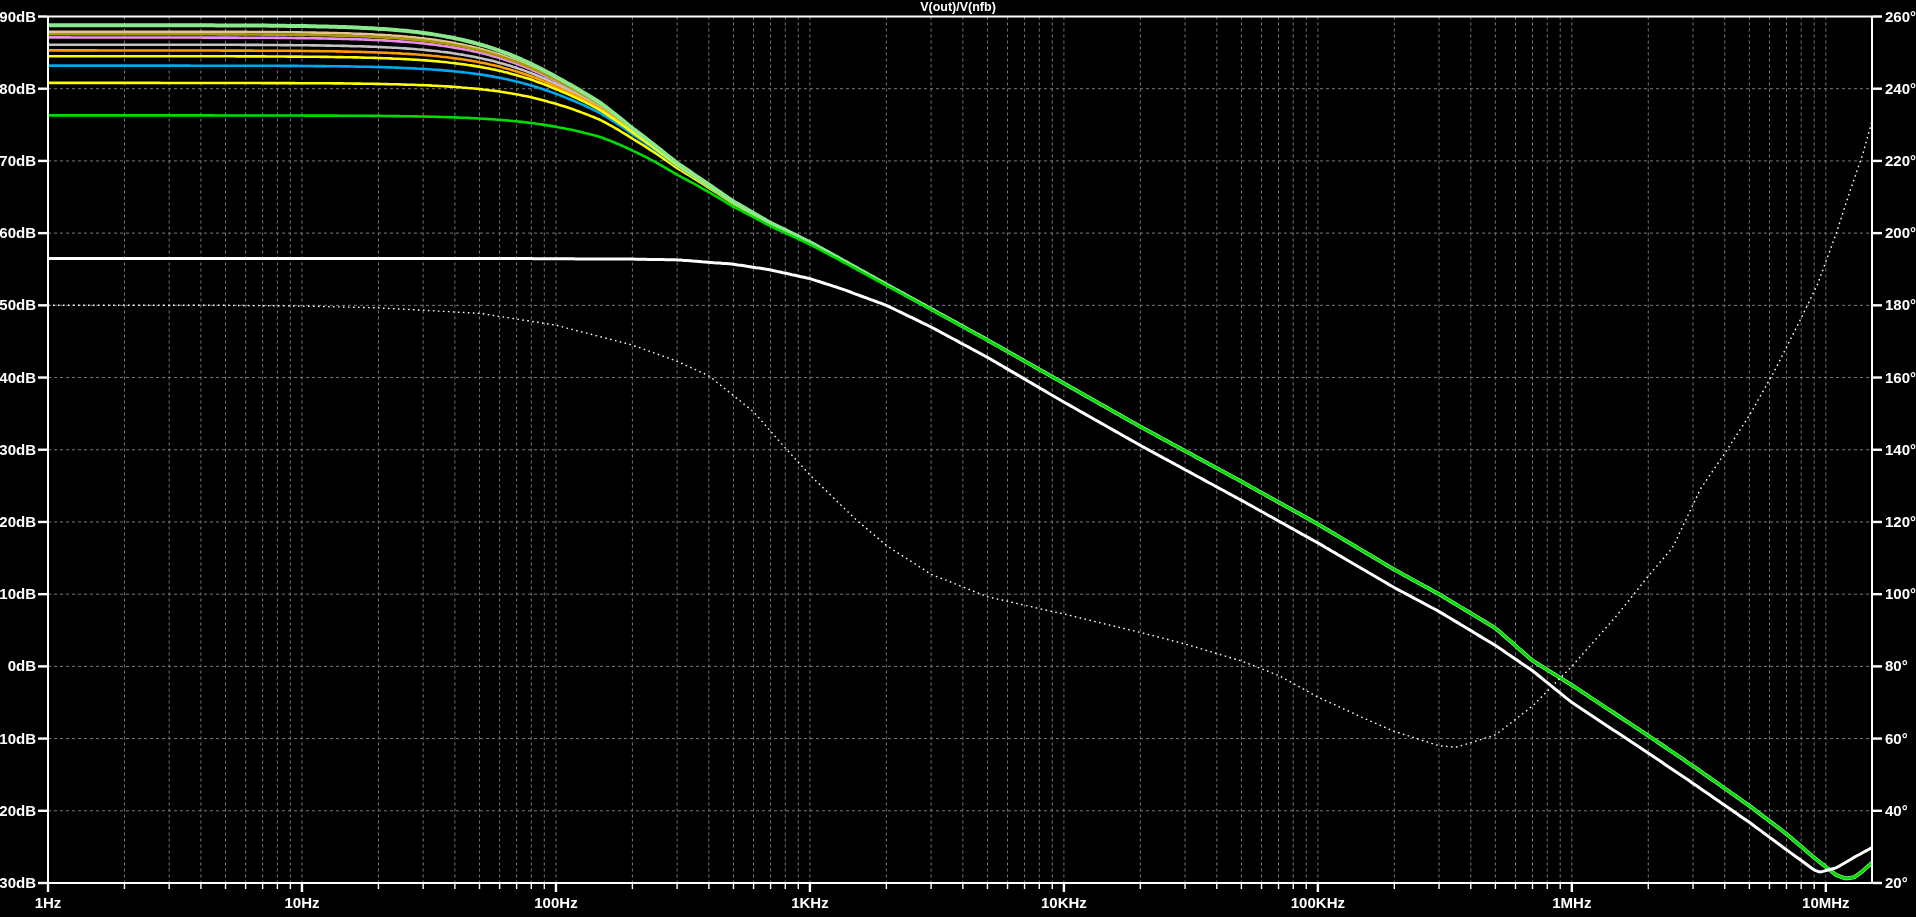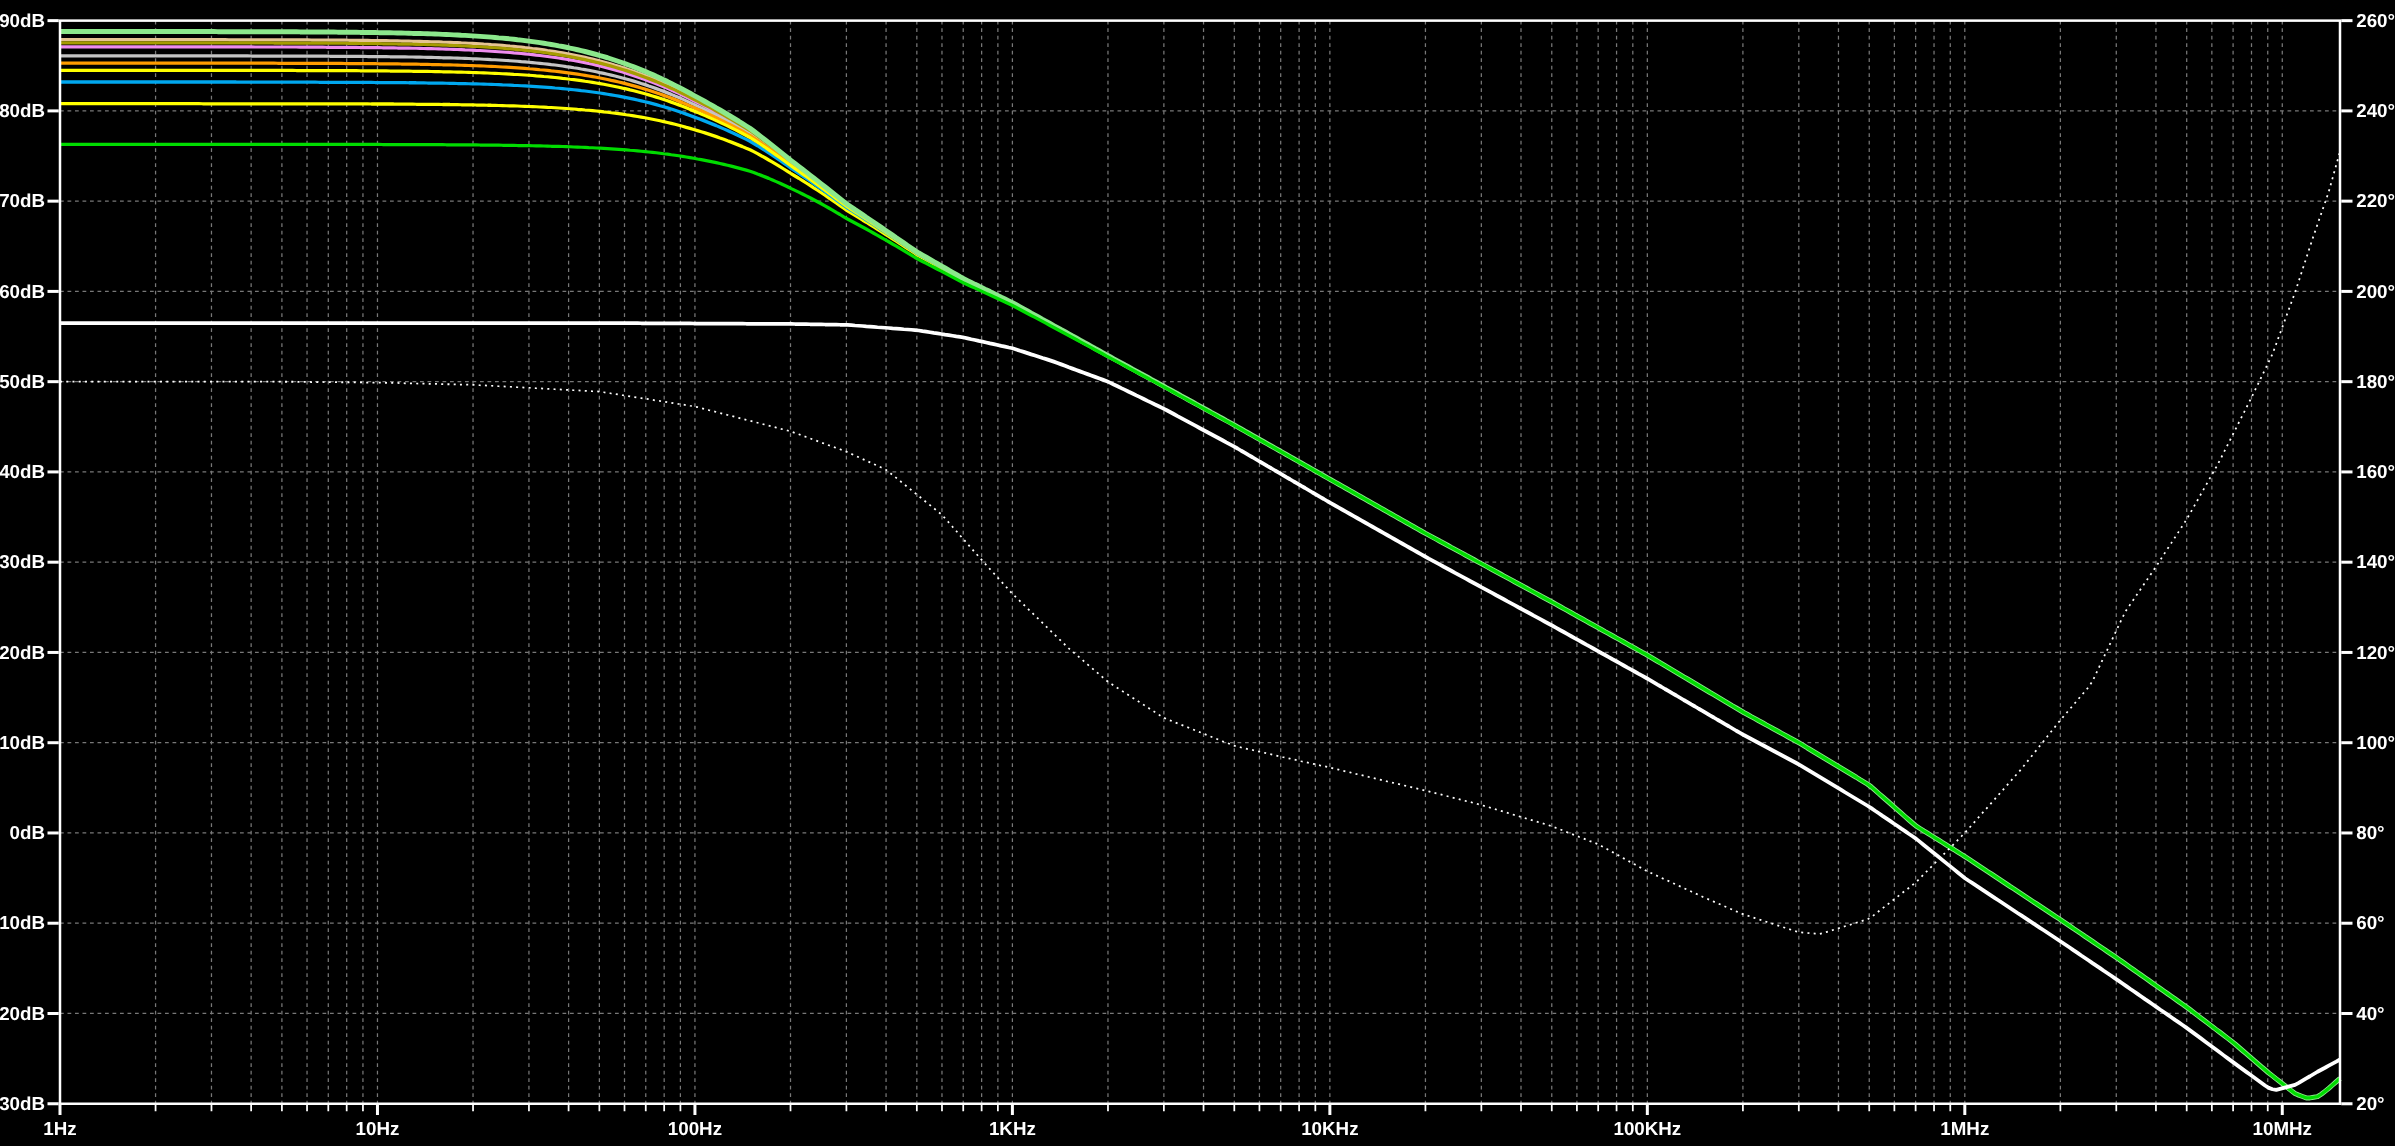--- a/index.html
+++ b/index.html
@@ -7,20 +7,21 @@
         font-family:"Liberation Sans","DejaVu Sans",sans-serif;}
   .plot-title{position:absolute;top:0;left:0;width:1916px;text-align:center;
         color:#fff;font-size:12.5px;font-weight:bold;line-height:15px;}
   svg{position:absolute;top:0;left:0;}
   text{font-family:"Liberation Sans","DejaVu Sans",sans-serif;font-weight:bold;fill:#fff;}
 </style>
 </head>
 <body>
 
 <div class="pane">
+  <div class="plot-title">V(out)/V(nfb)</div>
   <svg id="plot" width="1916" height="917">
       <line x1="48" y1="16.5" x2="48" y2="883" stroke="#787878" stroke-width="1" stroke-dasharray="3 3"></line>
       <line x1="124.4537274263072" y1="16.5" x2="124.4537274263072" y2="883" stroke="#787878" stroke-width="1" stroke-dasharray="3 3"></line>
       <line x1="169.17629101105348" y1="16.5" x2="169.17629101105348" y2="883" stroke="#787878" stroke-width="1" stroke-dasharray="3 3"></line>
       <line x1="200.9074548526144" y1="16.5" x2="200.9074548526144" y2="883" stroke="#787878" stroke-width="1" stroke-dasharray="3 3"></line>
       <line x1="225.52005767000315" y1="16.5" x2="225.52005767000315" y2="883" stroke="#787878" stroke-width="1" stroke-dasharray="3 3"></line>
       <line x1="245.6300184373607" y1="16.5" x2="245.6300184373607" y2="883" stroke="#787878" stroke-width="1" stroke-dasharray="3 3"></line>
       <line x1="262.6327479998939" y1="16.5" x2="262.6327479998939" y2="883" stroke="#787878" stroke-width="1" stroke-dasharray="3 3"></line>
       <line x1="277.36118227892155" y1="16.5" x2="277.36118227892155" y2="883" stroke="#787878" stroke-width="1" stroke-dasharray="3 3"></line>
       <line x1="290.35258202210696" y1="16.5" x2="290.35258202210696" y2="883" stroke="#787878" stroke-width="1" stroke-dasharray="3 3"></line>

